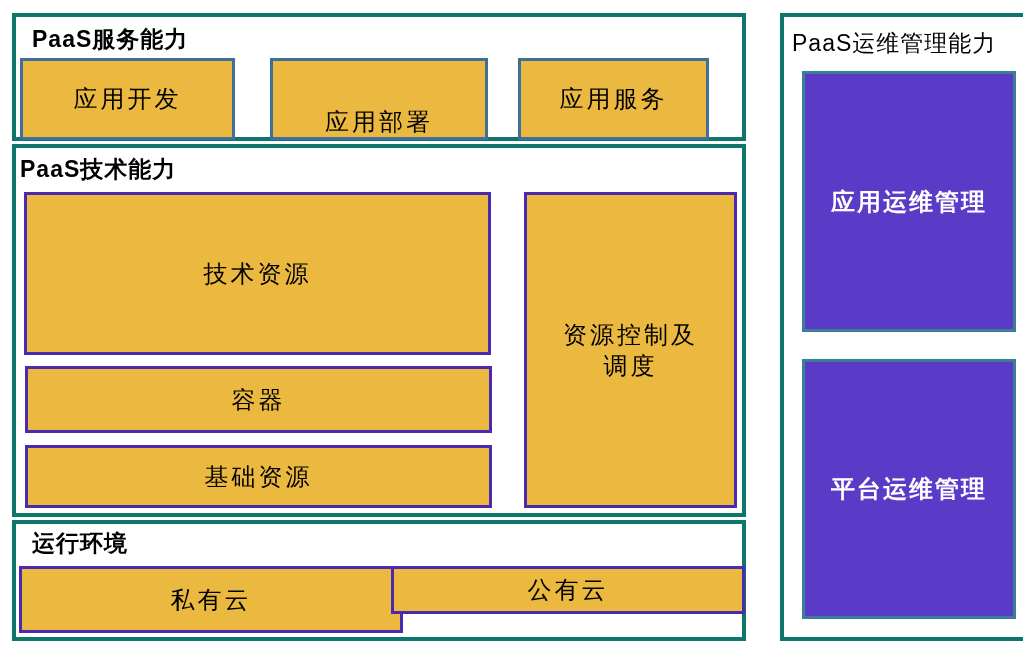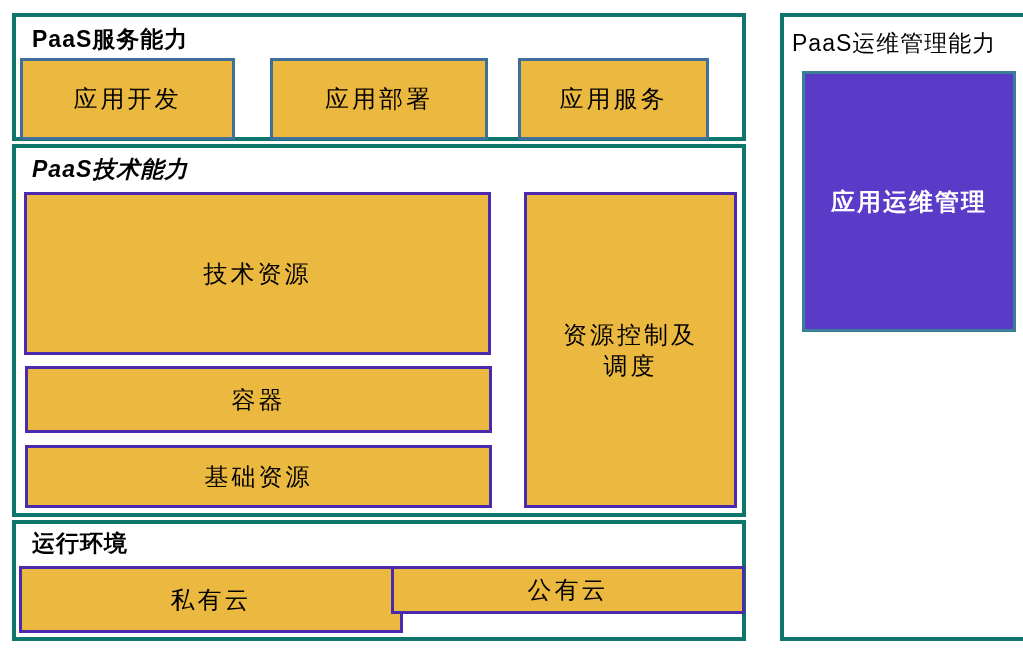--- a/index.html
+++ b/index.html
@@ -26,25 +26,25 @@
   .border-purple{border:3px solid #4B2AAF;}
   .pbox{
     position:absolute;background:#5A3BC8;border:3px solid #3A7E98;box-sizing:border-box;
     display:flex;align-items:center;justify-content:center;text-align:center;
     font-size:24px;font-weight:bold;color:#ffffff;letter-spacing:2px;
   }
   
   #sec-service{left:12px;top:13px;width:734px;height:128px;}
   #sec-service .sec-title{left:16px;top:9px;}
   #box-app-dev{left:4px;top:41px;width:215px;height:82px;}
-  #box-app-deploy{left:254px;top:41px;width:218px;height:82px;}
+  #box-app-deploy{left:254px;top:41px;width:218px;height:82px;align-items:flex-end;}
   #box-app-service{left:502px;top:41px;width:191px;height:82px;}
   
   #sec-tech{left:12px;top:144px;width:734px;height:373px;}
-  #sec-tech .sec-title{left:16px;top:8px;font-style:italic;}
+  #sec-tech .sec-title{left:4px;top:8px;}
   #box-tech-res{left:8px;top:44px;width:467px;height:163px;}
   #box-container{left:9px;top:218px;width:467px;height:67px;}
   #box-basic-res{left:9px;top:297px;width:467px;height:63px;}
   #box-res-ctrl{left:508px;top:44px;width:213px;height:316px;padding:0 28px;}
   
   #sec-runtime{left:12px;top:520px;width:734px;height:121px;}
   #sec-runtime .sec-title{left:16px;top:6px;}
   #box-private-cloud{left:3px;top:42px;width:384px;height:67px;}
   #box-public-cloud{left:375px;top:42px;width:354px;height:48px;}
   
@@ -95,15 +95,18 @@
     <div class="obox border-purple" id="box-public-cloud">
       <span>公有云</span>
     </div>
   </div>
 
   <div class="container" id="sec-ops">
     <div class="sec-title regular">PaaS运维管理能力</div>
     <div class="pbox" id="box-app-ops">
       <span>应用运维管理</span>
     </div>
+    <div class="pbox" id="box-platform-ops">
+      <span>平台运维管理</span>
+    </div>
   </div>
 
 </div>
 
 </body></html>

